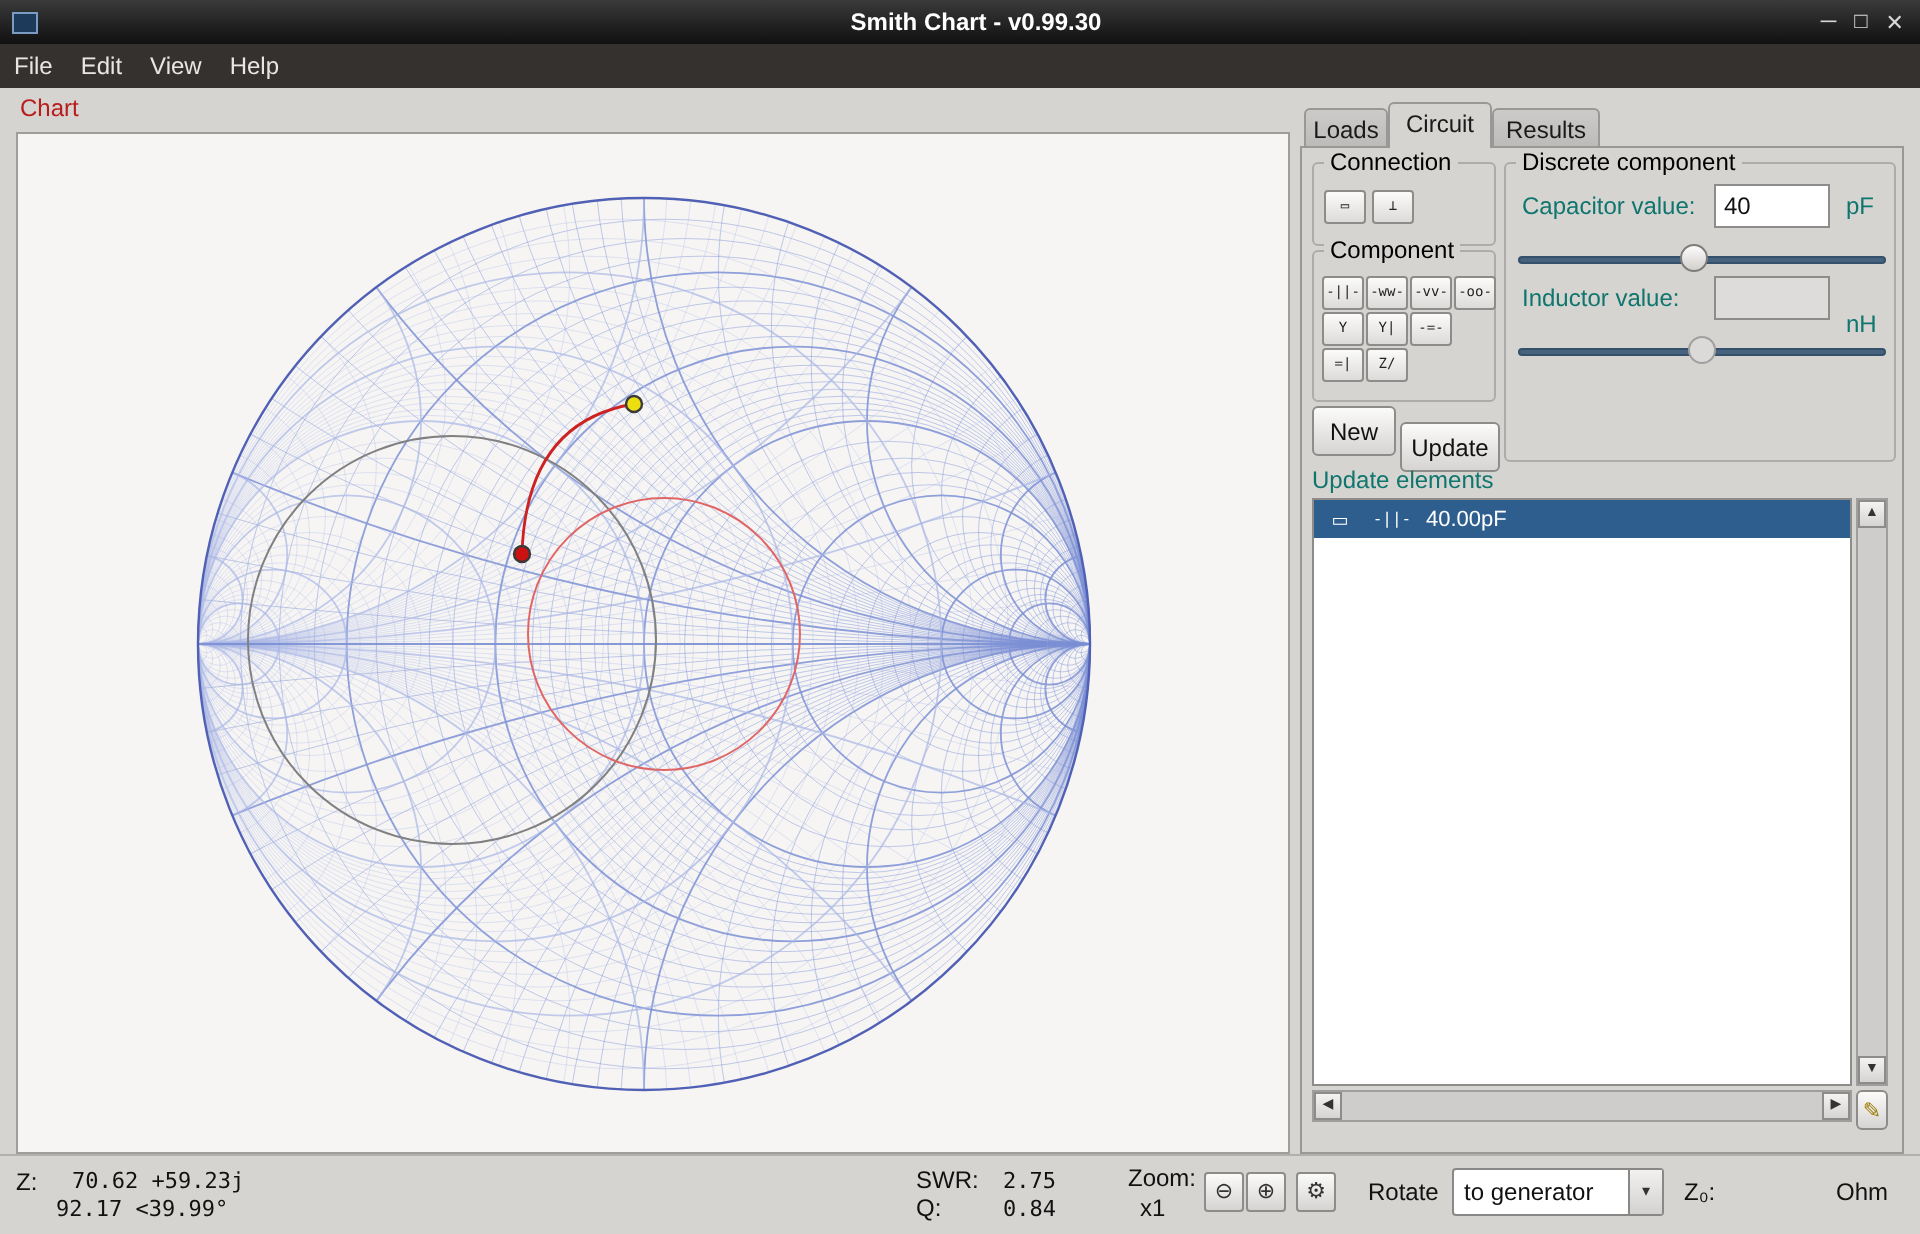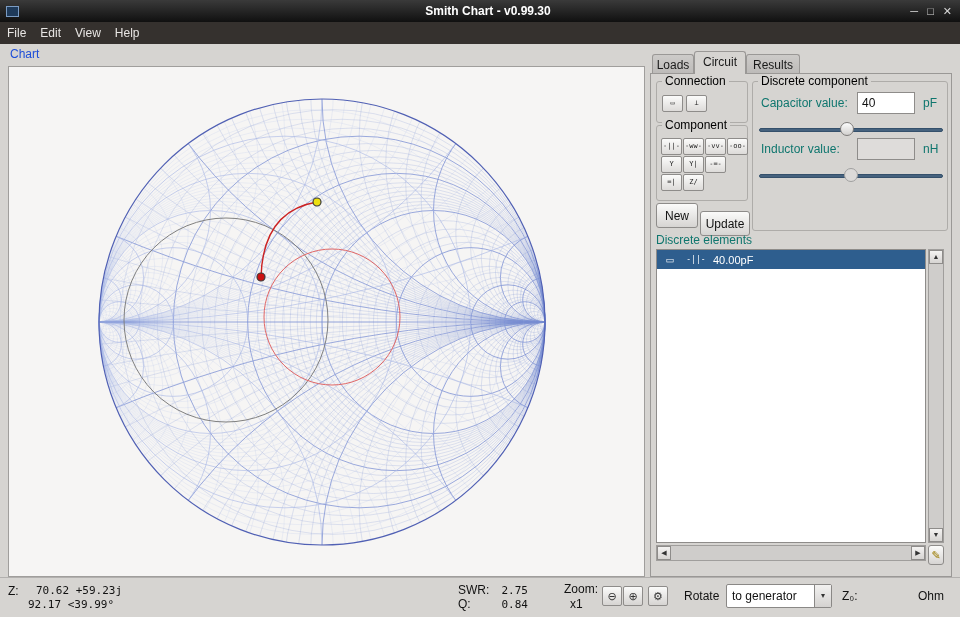--- a/index.html
+++ b/index.html
@@ -9,21 +9,21 @@
 
 .titlebar{position:absolute;left:0;top:0;width:960px;height:22px;background:linear-gradient(#3a3a3a,#101010);display:flex;align-items:center;z-index:10;}
 .win-icon{width:13px;height:11px;margin-left:6px;border:1px solid #7a9cc4;background:#1e3a5a;}
 .titletext{position:absolute;left:16px;right:0;text-align:center;color:#ffffff;font-size:12px;font-weight:bold;}
 .winbtns{position:absolute;right:8px;top:0;height:22px;display:flex;gap:9px;align-items:center;color:#d8d8d8;font-size:11px;z-index:11;}
 
 .menubar{position:absolute;left:0;top:22px;width:960px;height:22px;background:#35312e;display:flex;align-items:center;color:#e8e6e4;font-size:12px;}
 .menu-item{padding:3px 7px;}
 
 .content{position:absolute;left:0;top:44px;width:960px;height:533px;}
-.chart-label{position:absolute;left:10px;top:3px;font-size:12px;color:#1d4ed8;}
+.chart-label{position:absolute;left:10px;top:3px;font-size:12px;color:#b91c1c;}
 .chart-area{position:absolute;left:8px;top:22px;width:637px;height:511px;background:#f6f5f4;border:1px solid #a09e9c;}
 
 .tab{position:absolute;font-size:12px;color:#1a1a1a;text-align:center;border:1px solid #9a9896;border-bottom:none;background:linear-gradient(#cdcbc9,#bdbbb9);border-radius:3px 3px 0 0;padding-top:3px;height:19px;top:10px;z-index:2;}
 .tab.active{background:#d6d4d1;height:23px;top:7px;z-index:3;}
 .tabpage{position:absolute;left:650px;top:29px;width:302px;height:504px;border:1px solid #9a9896;background:#d6d4d1;z-index:1;}
 
 .group{position:absolute;border:1px solid #aeaca9;border-radius:3px;z-index:2;}
 .group-label{position:absolute;top:-8px;left:5px;background:#d6d4d1;padding:0 3px;font-size:12px;color:#000000;white-space:nowrap;}
 .icobtn{position:absolute;width:21px;height:17px;background:linear-gradient(#fbfbfa,#dddbd9);border:1px solid #8e8c8a;border-radius:2px;font-family:"DejaVu Sans Mono",monospace;font-size:7px;color:#222;text-align:center;line-height:15px;padding:0;overflow:hidden;}
 .pushbtn{position:absolute;background:linear-gradient(#fbfbfa,#d6d4d2);border:1px solid #8e8c8a;border-radius:3px;font-size:12px;color:#111;text-align:center;font-family:"Liberation Sans",sans-serif;}
@@ -376,28 +376,28 @@
       <span class="ulabel" style="left:8px;top:14px;">Capacitor value:</span>
       <input class="field" style="left: 104px; top: 10px; width: 58px; height: 22px;" value="40">
       <span class="ulabel" style="left:170px;top:14px;">pF</span>
       <div class="slider" style="left:6px;top:40px;width:184px;">
         <div class="track"></div>
         <div class="knob" style="left: calc(48% - 7px);"></div>
       </div>
 
       <span class="ulabel" style="left:8px;top:60px;">Inductor value:</span>
       <input class="field disabled" style="left: 104px; top: 56px; width: 58px; height: 22px;" value="">
-      <span class="ulabel" style="left:170px;top:60px;">nH</span>
+      <span class="ulabel" style="left:170px;top:73px;">nH</span>
       <div class="slider disabled" style="left:6px;top:86px;width:184px;">
         <div class="track"></div>
         <div class="knob" style="left: calc(50% - 7px);"></div>
       </div>
     </div>
 
-    <span class="ulabel" style="left:656px;top:189px;z-index:2;">Discrete elements</span>
+    <span class="ulabel" style="left:656px;top:189px;z-index:2;">Update elements</span>
 
     <div class="table">
       <div class="trow">
         <div class="c" style="width:26px;text-align:center;font-size:9px;">▭</div>
         <div class="c mono" style="width:26px;text-align:center;font-size:8px;color:#fff;">-||-</div>
         <div class="c" style="width:106px;font-size:11px;padding-left:4px;">40.00pF</div>
         <div class="c" style="flex:1;font-size:11px;"></div>
       </div>
     </div>
 

